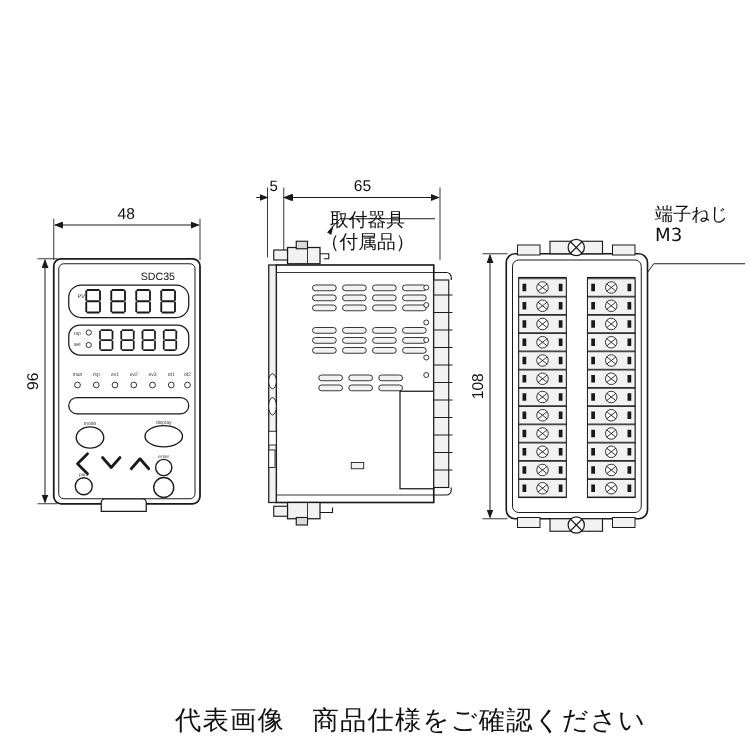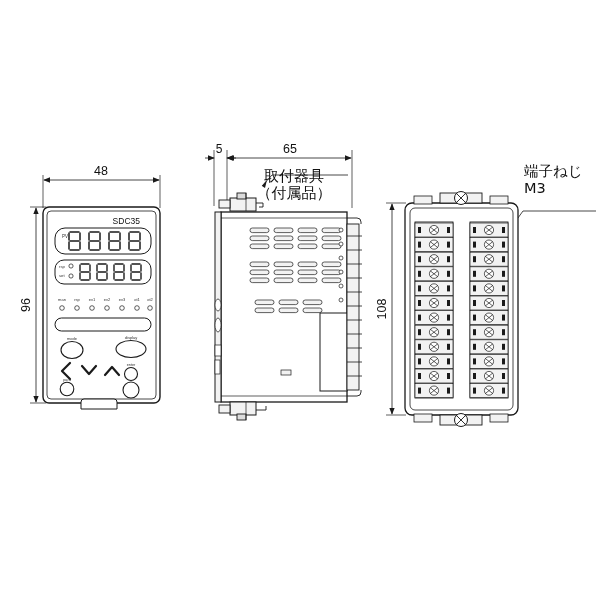--- a/index.html
+++ b/index.html
@@ -555,13 +555,14 @@
       </g>
     </g>
 
     <text x="294" y="181" font-size="15" fill="#111" text-anchor="middle" font-family="DejaVu Sans, Liberation Sans, sans-serif">取付器具</text>
     <text x="294" y="198" font-size="15" fill="#111" text-anchor="middle" font-family="DejaVu Sans, Liberation Sans, sans-serif">（付属品）</text>
 
     <text x="524" y="176" font-size="14.5" fill="#111" text-anchor="start" font-family="DejaVu Sans, Liberation Sans, sans-serif">端子ねじ</text>
     <text x="524" y="193" font-size="14.5" fill="#111" text-anchor="start" font-family="DejaVu Sans, Liberation Sans, sans-serif">M3</text>
   </svg>
 
+  <div class="cap">代表画像　商品仕様をご確認ください</div>
 </div>
 
 </body></html>

